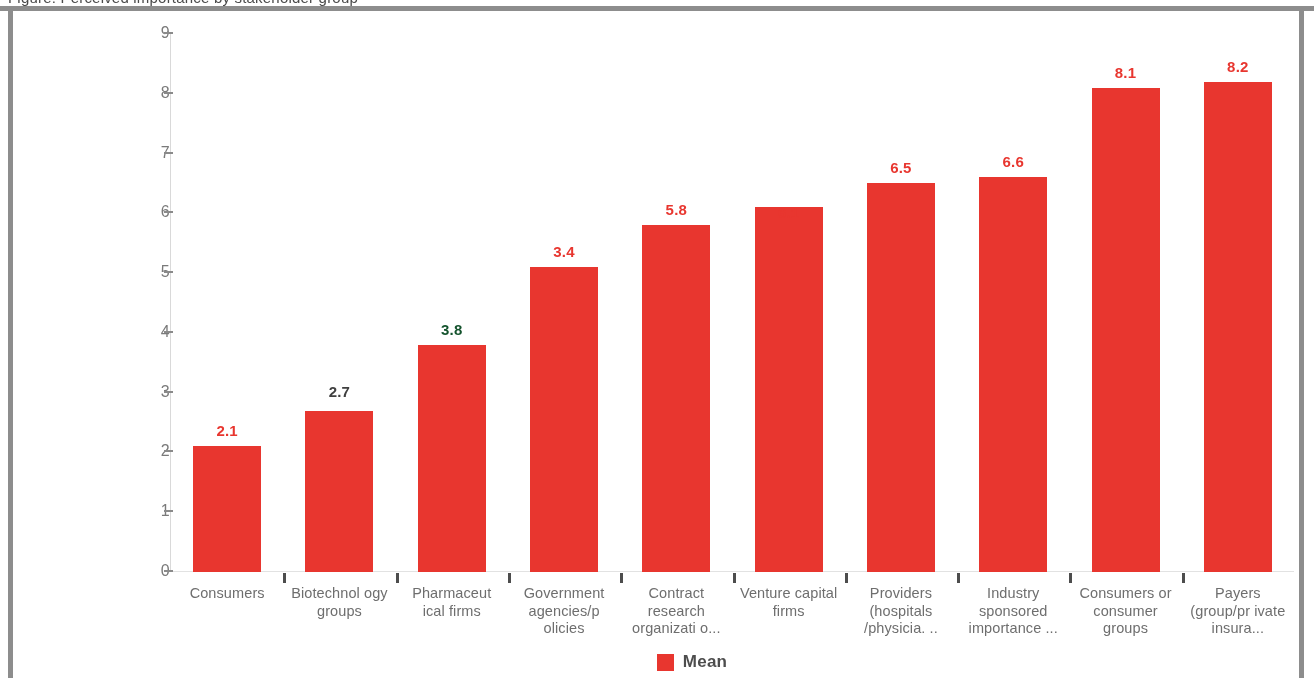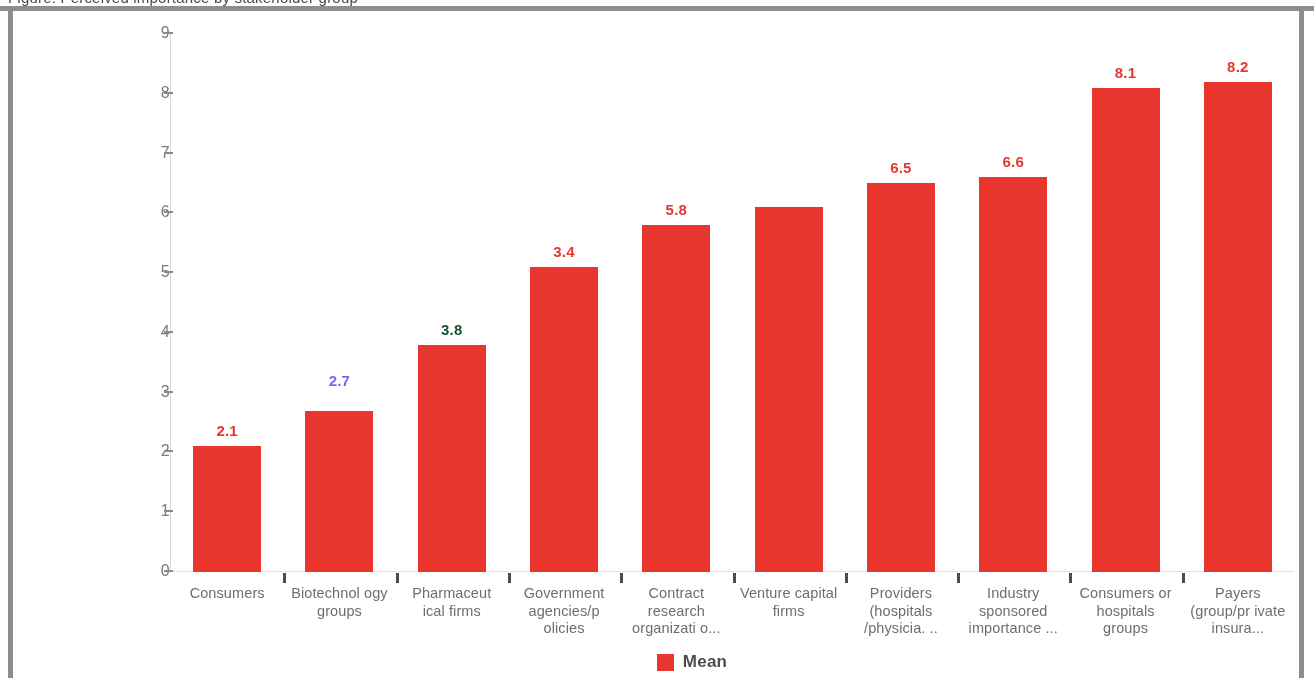--- a/index.html
+++ b/index.html
@@ -271,40 +271,40 @@
           <div class="bar" style="left: 629.35px; width: 68px; height: 346.711px; background: rgb(232, 54, 47);"></div>
           <div class="bar" style="left: 741.65px; width: 68px; height: 364.644px; background: rgb(232, 54, 47);"></div>
           <div class="bar" style="left: 853.95px; width: 68px; height: 388.556px; background: rgb(232, 54, 47);"></div>
           <div class="bar" style="left: 966.25px; width: 68px; height: 394.533px; background: rgb(232, 54, 47);"></div>
           <div class="bar" style="left: 1078.55px; width: 68px; height: 484.2px; background: rgb(232, 54, 47);"></div>
           <div class="bar" style="left: 1190.85px; width: 68px; height: 490.178px; background: rgb(232, 54, 47);"></div>
         </div>
 
       <div id="value-labels">
           <div class="bar-value" style="left: 184.15px; width: 60px; top: 411.467px; color: rgb(232, 54, 47);">2.1</div>
-          <div class="bar-value" style="left: 296.45px; width: 60px; top: 361px; color: #8b5cf6;">2.7</div>
+          <div class="bar-value" style="left: 296.45px; width: 60px; top: 372px; color: #404040;">2.7</div>
           <div class="bar-value" style="left: 408.75px; width: 60px; top: 309.844px; color: #14532d;">3.8</div>
           <div class="bar-value" style="left: 521.05px; width: 60px; top: 232.133px; color: rgb(232, 54, 47);">3.4</div>
           <div class="bar-value" style="left: 633.35px; width: 60px; top: 190.289px; color: rgb(232, 54, 47);">5.8</div>
           <div class="bar-value" style="left: 745.65px; width: 60px; top: 183px; color: rgb(232, 54, 47); margin-top: 10px;">6.1</div>
           <div class="bar-value" style="left: 857.95px; width: 60px; top: 148.444px; color: rgb(232, 54, 47);">6.5</div>
           <div class="bar-value" style="left: 970.25px; width: 60px; top: 142.467px; color: rgb(232, 54, 47);">6.6</div>
           <div class="bar-value" style="left: 1082.55px; width: 60px; top: 52.8px; color: rgb(232, 54, 47);">8.1</div>
           <div class="bar-value" style="left: 1194.85px; width: 60px; top: 46.8222px; color: rgb(232, 54, 47);">8.2</div>
         </div>
       <div id="cat-labels">
           <div class="cat-label" style="left: 164px; width: 100.3px;">Consumers</div>
           <div class="cat-label" style="left: 276.3px; width: 100.3px;">Biotechnol ogy groups</div>
           <div class="cat-label" style="left: 388.6px; width: 100.3px;">Pharmaceut ical firms</div>
           <div class="cat-label" style="left: 500.9px; width: 100.3px;">Government agencies/p olicies</div>
           <div class="cat-label" style="left: 613.2px; width: 100.3px;">Contract research organizati o...</div>
           <div class="cat-label" style="left: 725.5px; width: 100.3px;">Venture capital firms</div>
           <div class="cat-label" style="left: 837.8px; width: 100.3px;">Providers (hospitals /physicia. ..</div>
           <div class="cat-label" style="left: 950.1px; width: 100.3px;">Industry sponsored importance ...</div>
-          <div class="cat-label" style="left: 1062.4px; width: 100.3px;">Consumers or hospitals groups</div>
+          <div class="cat-label" style="left: 1062.4px; width: 100.3px;">Consumers or consumer groups</div>
           <div class="cat-label" style="left: 1174.7px; width: 100.3px;">Payers (group/pr ivate insura...</div>
         </div>
 
       <div class="legend">
         <div class="legend-swatch"></div>
         <div class="legend-label">Mean</div>
       </div>
 
     </div>
   </div>

